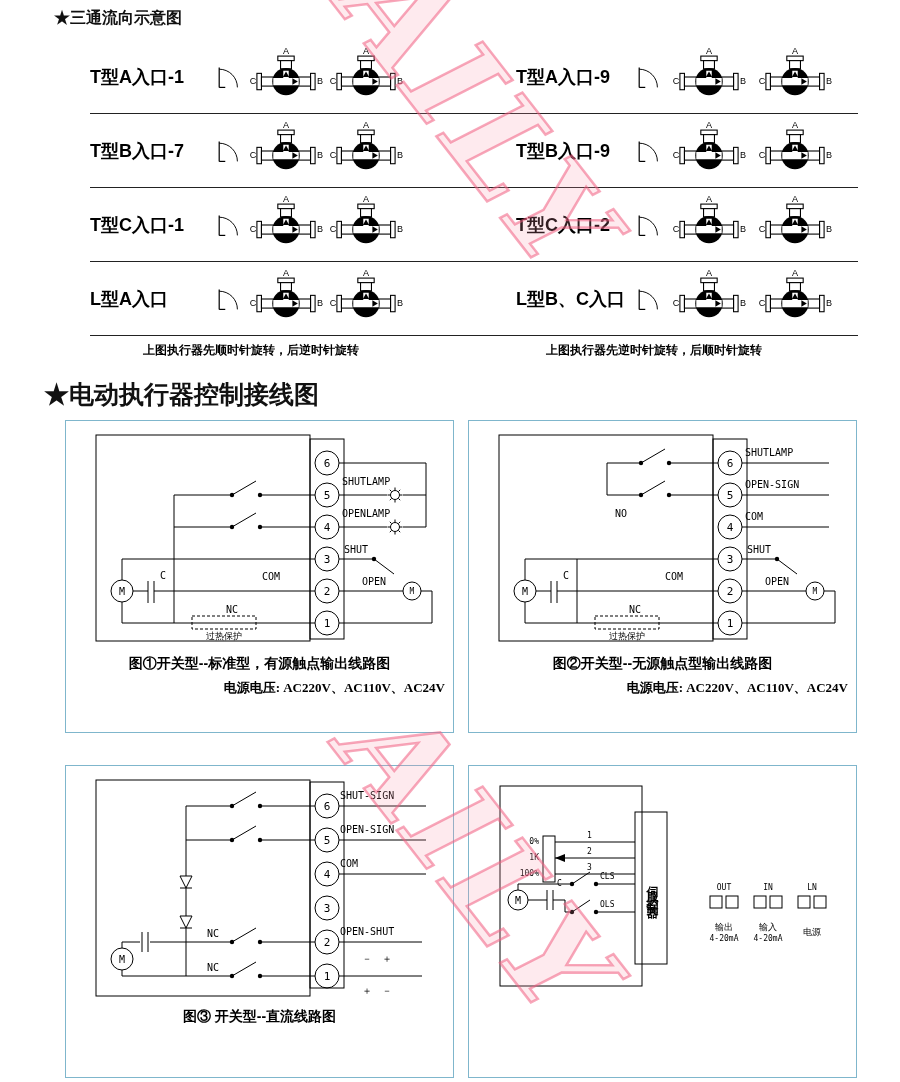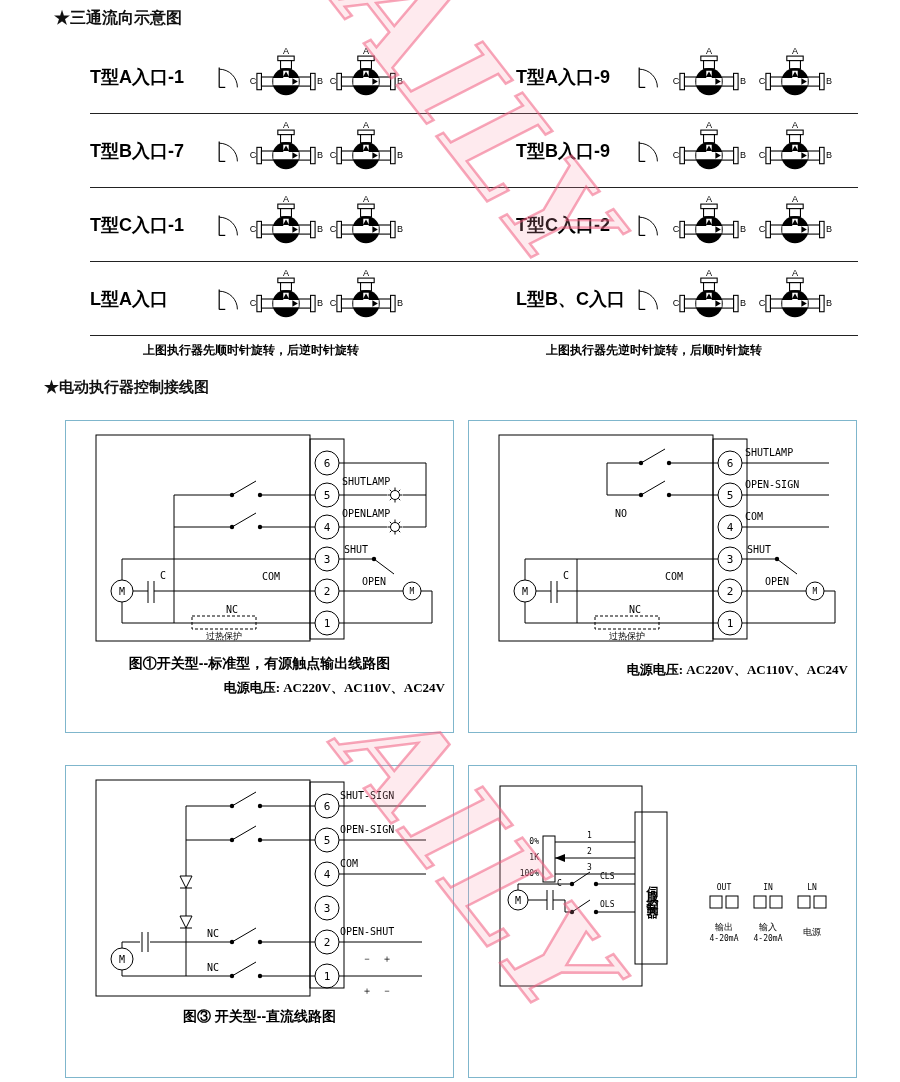--- a/index.html
+++ b/index.html
@@ -1,19 +1,19 @@
 <!DOCTYPE html>
 <html><head>
 <meta charset="utf-8">
 <style>
   html,body{margin:0;padding:0;}
   body{width:900px;height:1082px;background:#fff;font-family:"Liberation Sans",sans-serif;color:#000;position:relative;overflow:hidden;}
   .title{position:absolute;font-weight:bold;color:#111;white-space:nowrap;}
   #flow-title{left:54px;top:8px;font-size:16px;}
-  #wiring-title{left:44px;top:378px;font-size:15px;}
+  #wiring-title{left:44px;top:378px;font-size:25px;}
   .watermark{position:absolute;z-index:6;font-family:"DejaVu Serif",serif;font-style:italic;font-weight:bold;
     font-size:130px;letter-spacing:4px;color:rgba(248,150,170,0.20);
     -webkit-text-stroke:2.5px rgba(240,95,130,0.55);
     transform-origin:0 0;transform:rotate(52deg);pointer-events:none;white-space:nowrap;}
   #wm-top{left:430px;top:-70px;}
   #wm-bottom{left:430px;top:675px;}
   #flow-rows{position:absolute;left:90px;top:40px;width:768px;}
   .flow-row{display:grid;grid-template-columns:118px 38px 80px 80px 110px 112px 38px 86px 86px;align-items:center;height:73px;border-bottom:1px solid #222;}
   .flow-label{font-size:18px;font-weight:bold;white-space:nowrap;}
   .valve{width:78px;height:60px;justify-self:center;}
@@ -333,20 +333,21 @@
       <text class="wl" x="138" y="90">NO</text>
       <text class="wl" x="270" y="126">SHUT</text>
       <text class="wl" x="288" y="158">OPEN</text>
       <text class="wl" x="188" y="153">COM</text>
       <text class="wl" x="152" y="186">NC</text>
       <text class="wl" x="86" y="152">C</text>
       <text class="wl tmid" x="48" y="168">M</text>
       <text class="wl8 tmid" x="338" y="167">M</text>
       <text class="wlc tmid" x="150" y="212">过热保护</text>
     </svg>
+    <div class="wcap">图②开关型--无源触点型输出线路图</div>
     <div class="wvolt">电源电压: AC220V、AC110V、AC24V</div>
   </div>
 
   <div class="wbox">
     <svg viewBox="0 0 372 236" width="372" height="236">
       <g class="sline">
         <rect x="22" y="8" width="214" height="216"></rect>
         <rect x="236" y="10" width="34" height="206"></rect>
         <path d="M265 34 H352 M265 68 H352 M265 102 H352"></path>
         <path d="M265 170 H348 M265 204 H348"></path>

